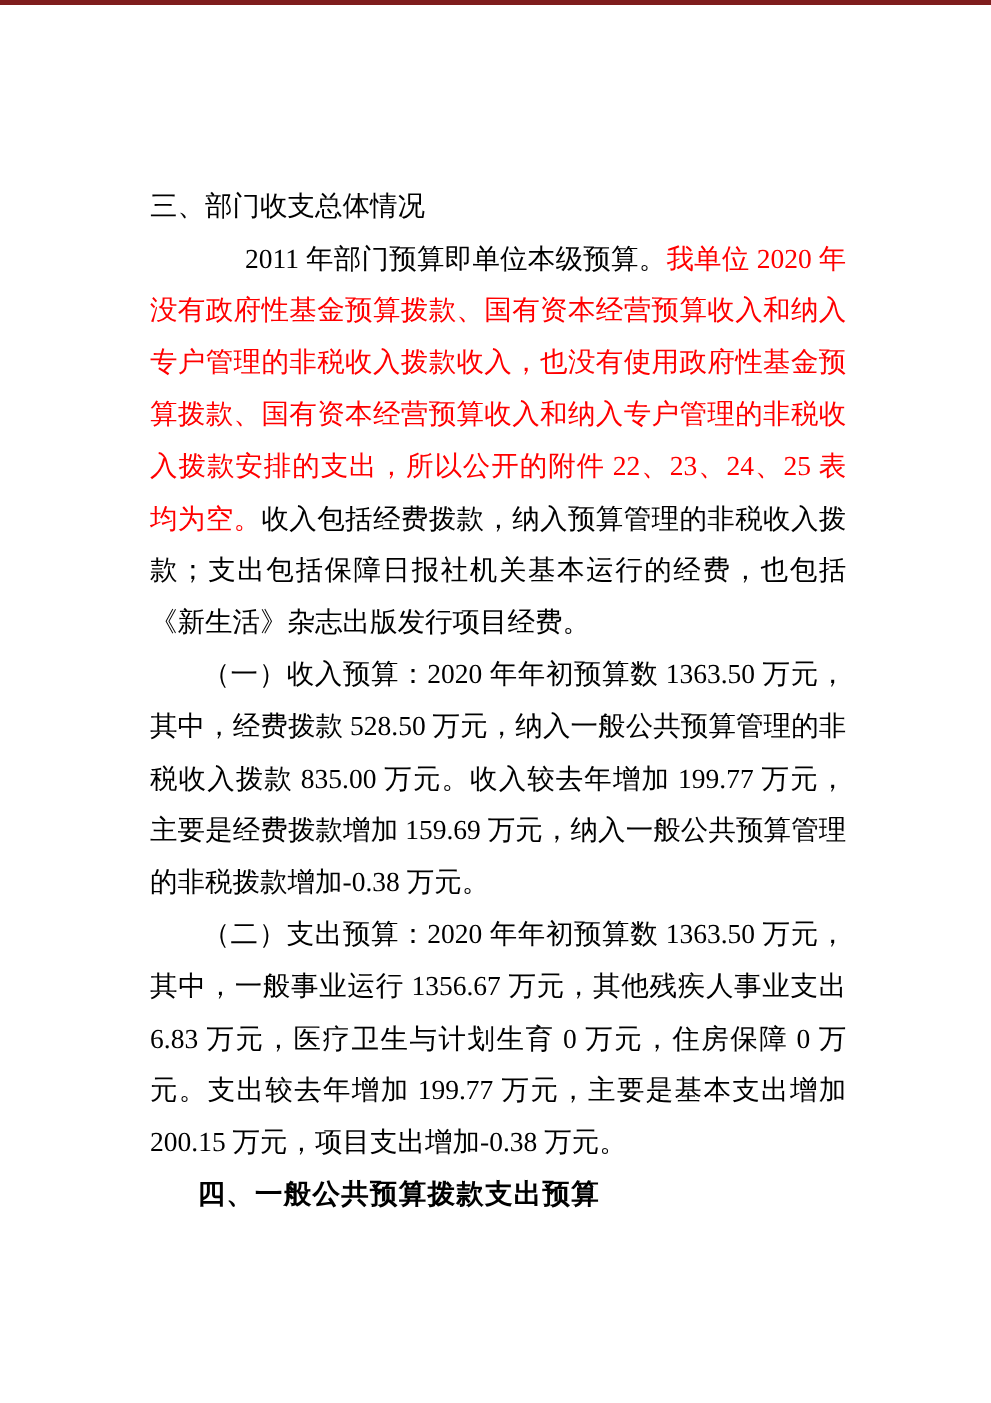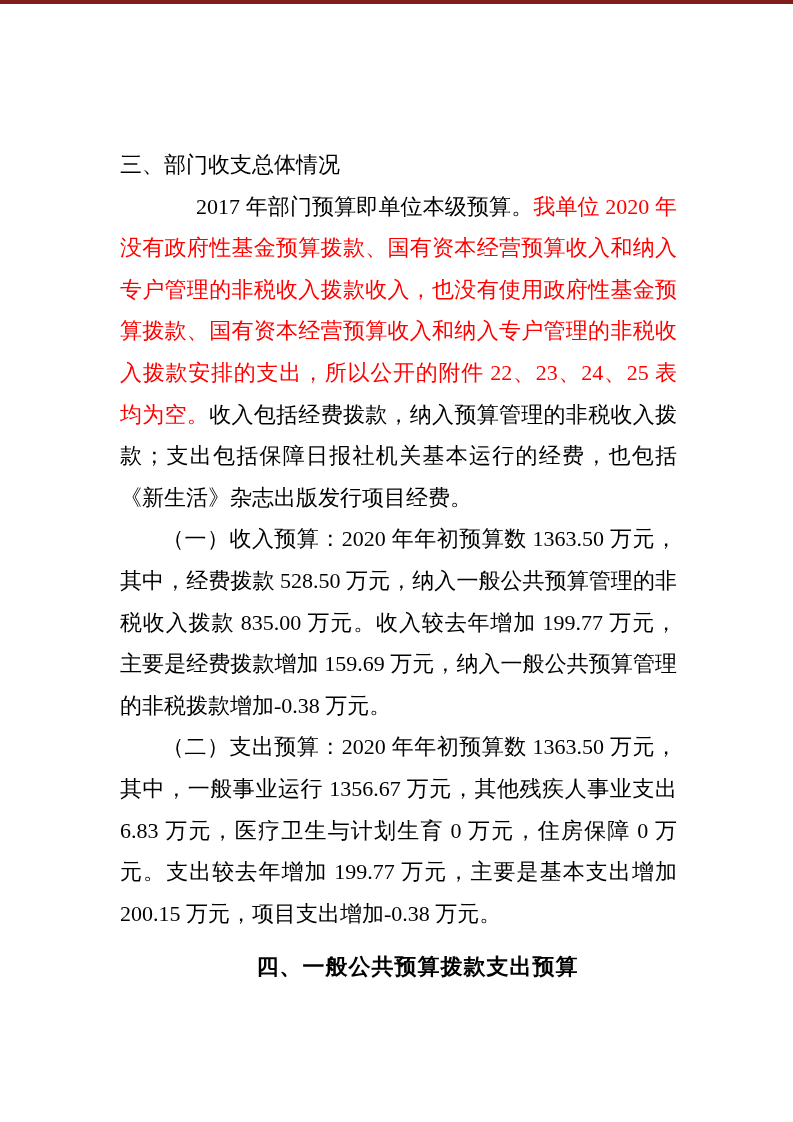--- a/index.html
+++ b/index.html
@@ -41,38 +41,38 @@
   .indent-first {
     text-indent: 42px;
   }
   .run-black {
     color: #000000;
   }
   .run-red {
     color: #ff0000;
   }
   .sec-heading-bold {
-    margin: 12px;
+    margin: 0;
     padding-left: 38px;
     font-family: "Liberation Sans", "DejaVu Sans", sans-serif;
     font-weight: 700;
     font-size: 22px;
-    text-align: center;
+    text-align: left;
     letter-spacing: 1px;
   }
 </style>
 </head>
 <body>
 
 <div class="page">
   <div class="doc-body">
 
     <h2 class="sec-heading">三、部门收支总体情况</h2>
 
-    <p class="para indent-first-wide"><span class="run-black">2017 年部门预算即单位本级预算。</span><span class="run-red">我单位 2020 年没有政府性基金预算拨款、国有资本经营预算收入和纳入专户管理的非税收入拨款收入，也没有使用政府性基金预算拨款、国有资本经营预算收入和纳入专户管理的非税收入拨款安排的支出，所以公开的附件 22、23、24、25 表均为空。</span><span class="run-black">收入包括经费拨款，纳入预算管理的非税收入拨款；支出包括保障日报社机关基本运行的经费，也包括《新生活》杂志出版发行项目经费。</span></p>
+    <p class="para indent-first-wide"><span class="run-black">2011 年部门预算即单位本级预算。</span><span class="run-red">我单位 2020 年没有政府性基金预算拨款、国有资本经营预算收入和纳入专户管理的非税收入拨款收入，也没有使用政府性基金预算拨款、国有资本经营预算收入和纳入专户管理的非税收入拨款安排的支出，所以公开的附件 22、23、24、25 表均为空。</span><span class="run-black">收入包括经费拨款，纳入预算管理的非税收入拨款；支出包括保障日报社机关基本运行的经费，也包括《新生活》杂志出版发行项目经费。</span></p>
 
     <p class="para indent-first"><span class="run-black">（一）收入预算：2020 年年初预算数 1363.50 万元，其中，经费拨款 528.50 万元，纳入一般公共预算管理的非税收入拨款 835.00 万元。收入较去年增加 199.77 万元，主要是经费拨款增加 159.69 万元，纳入一般公共预算管理的非税拨款增加-0.38 万元。</span></p>
 
     <p class="para indent-first"><span class="run-black">（二）支出预算：2020 年年初预算数 1363.50 万元，其中，一般事业运行 1356.67 万元，其他残疾人事业支出 6.83 万元，医疗卫生与计划生育 0 万元，住房保障 0 万元。支出较去年增加 199.77 万元，主要是基本支出增加 200.15 万元，项目支出增加-0.38 万元。</span></p>
 
     <h2 class="sec-heading-bold">四、一般公共预算拨款支出预算</h2>
 
   </div>
 </div>
 

